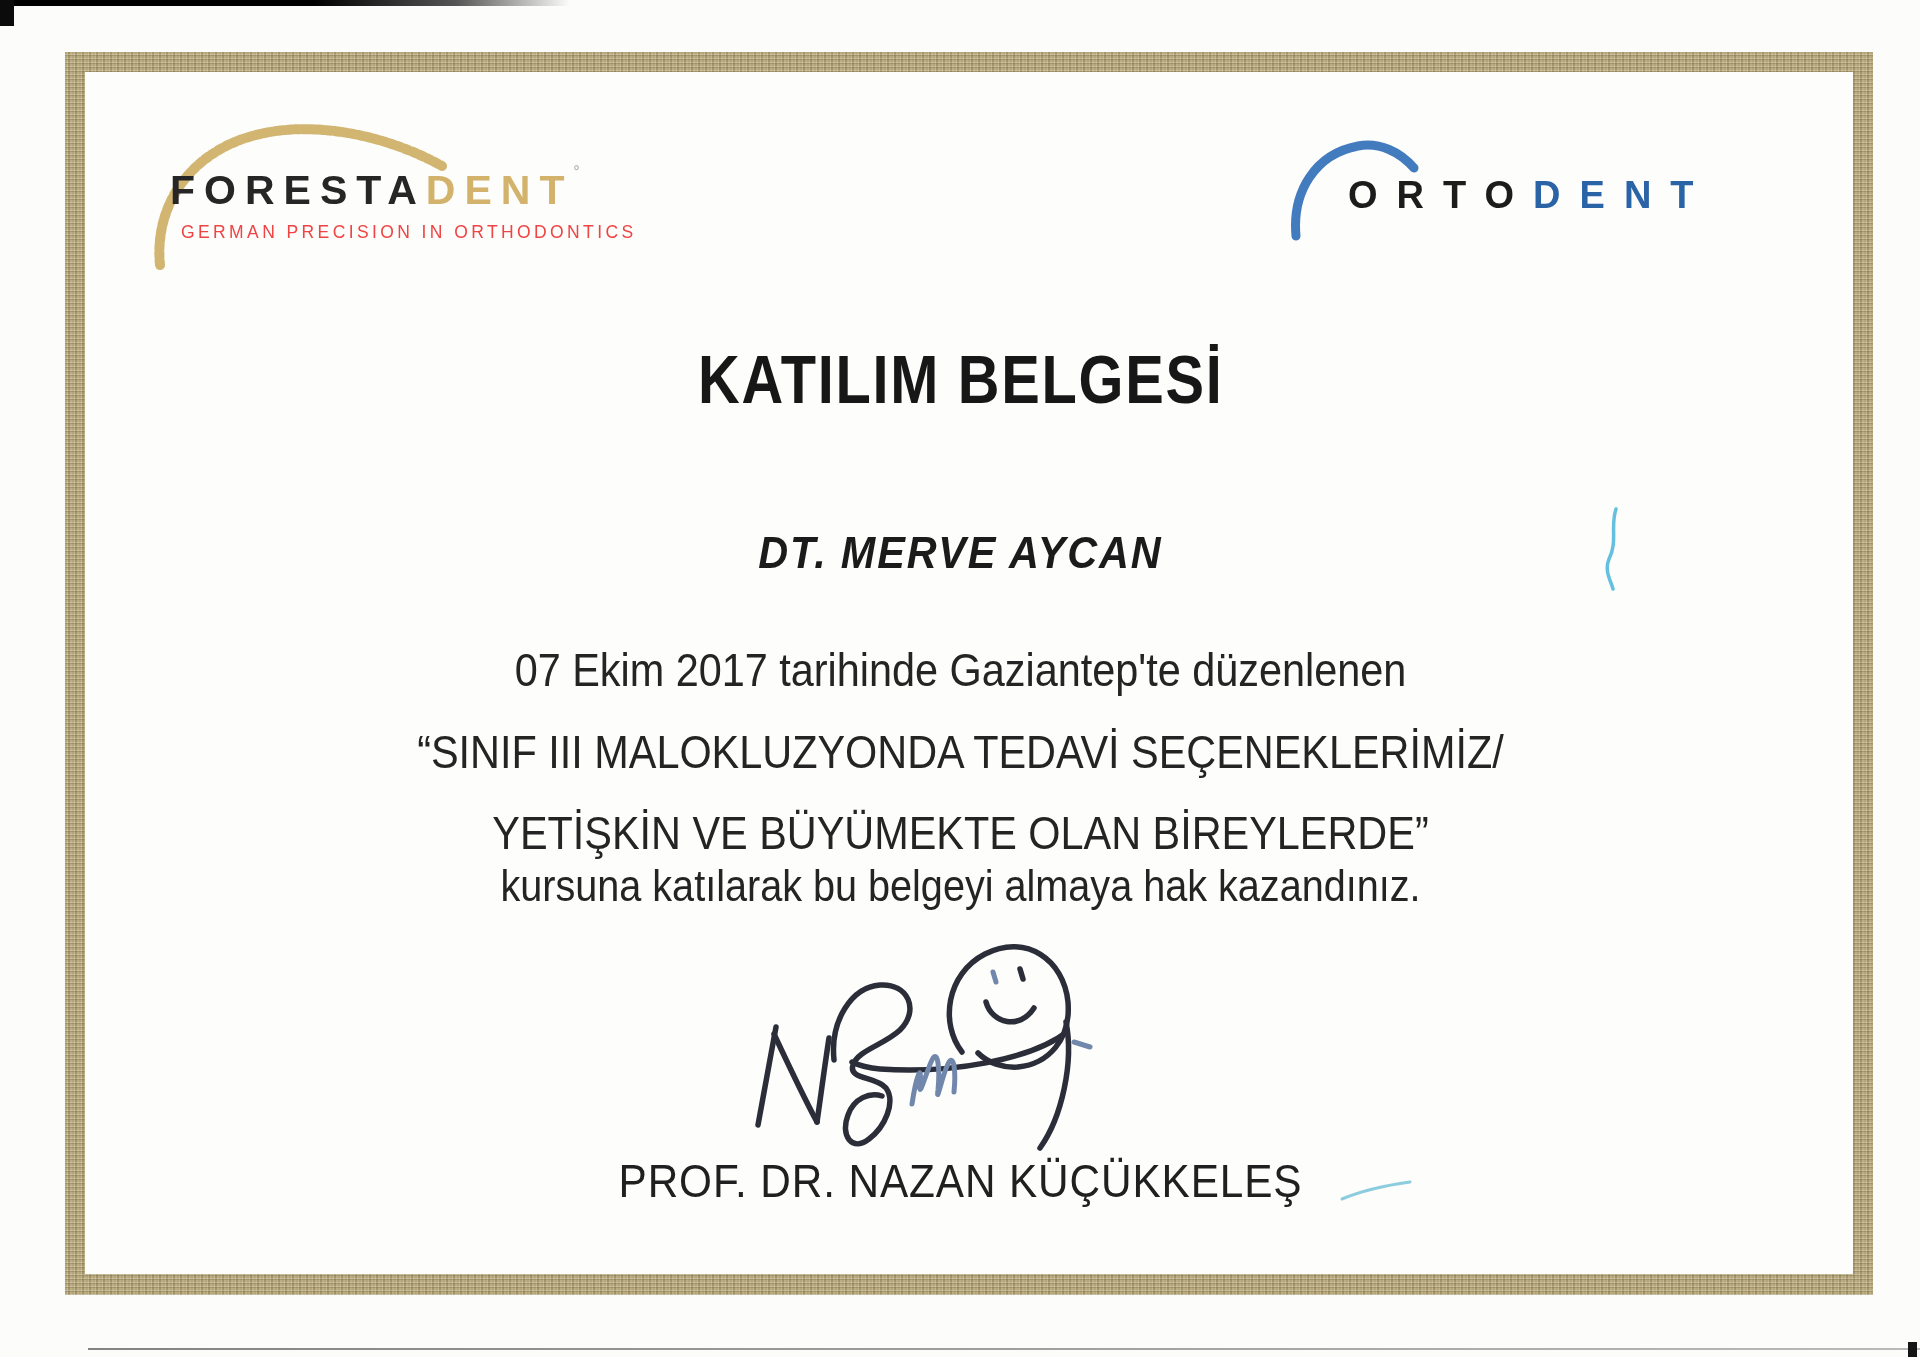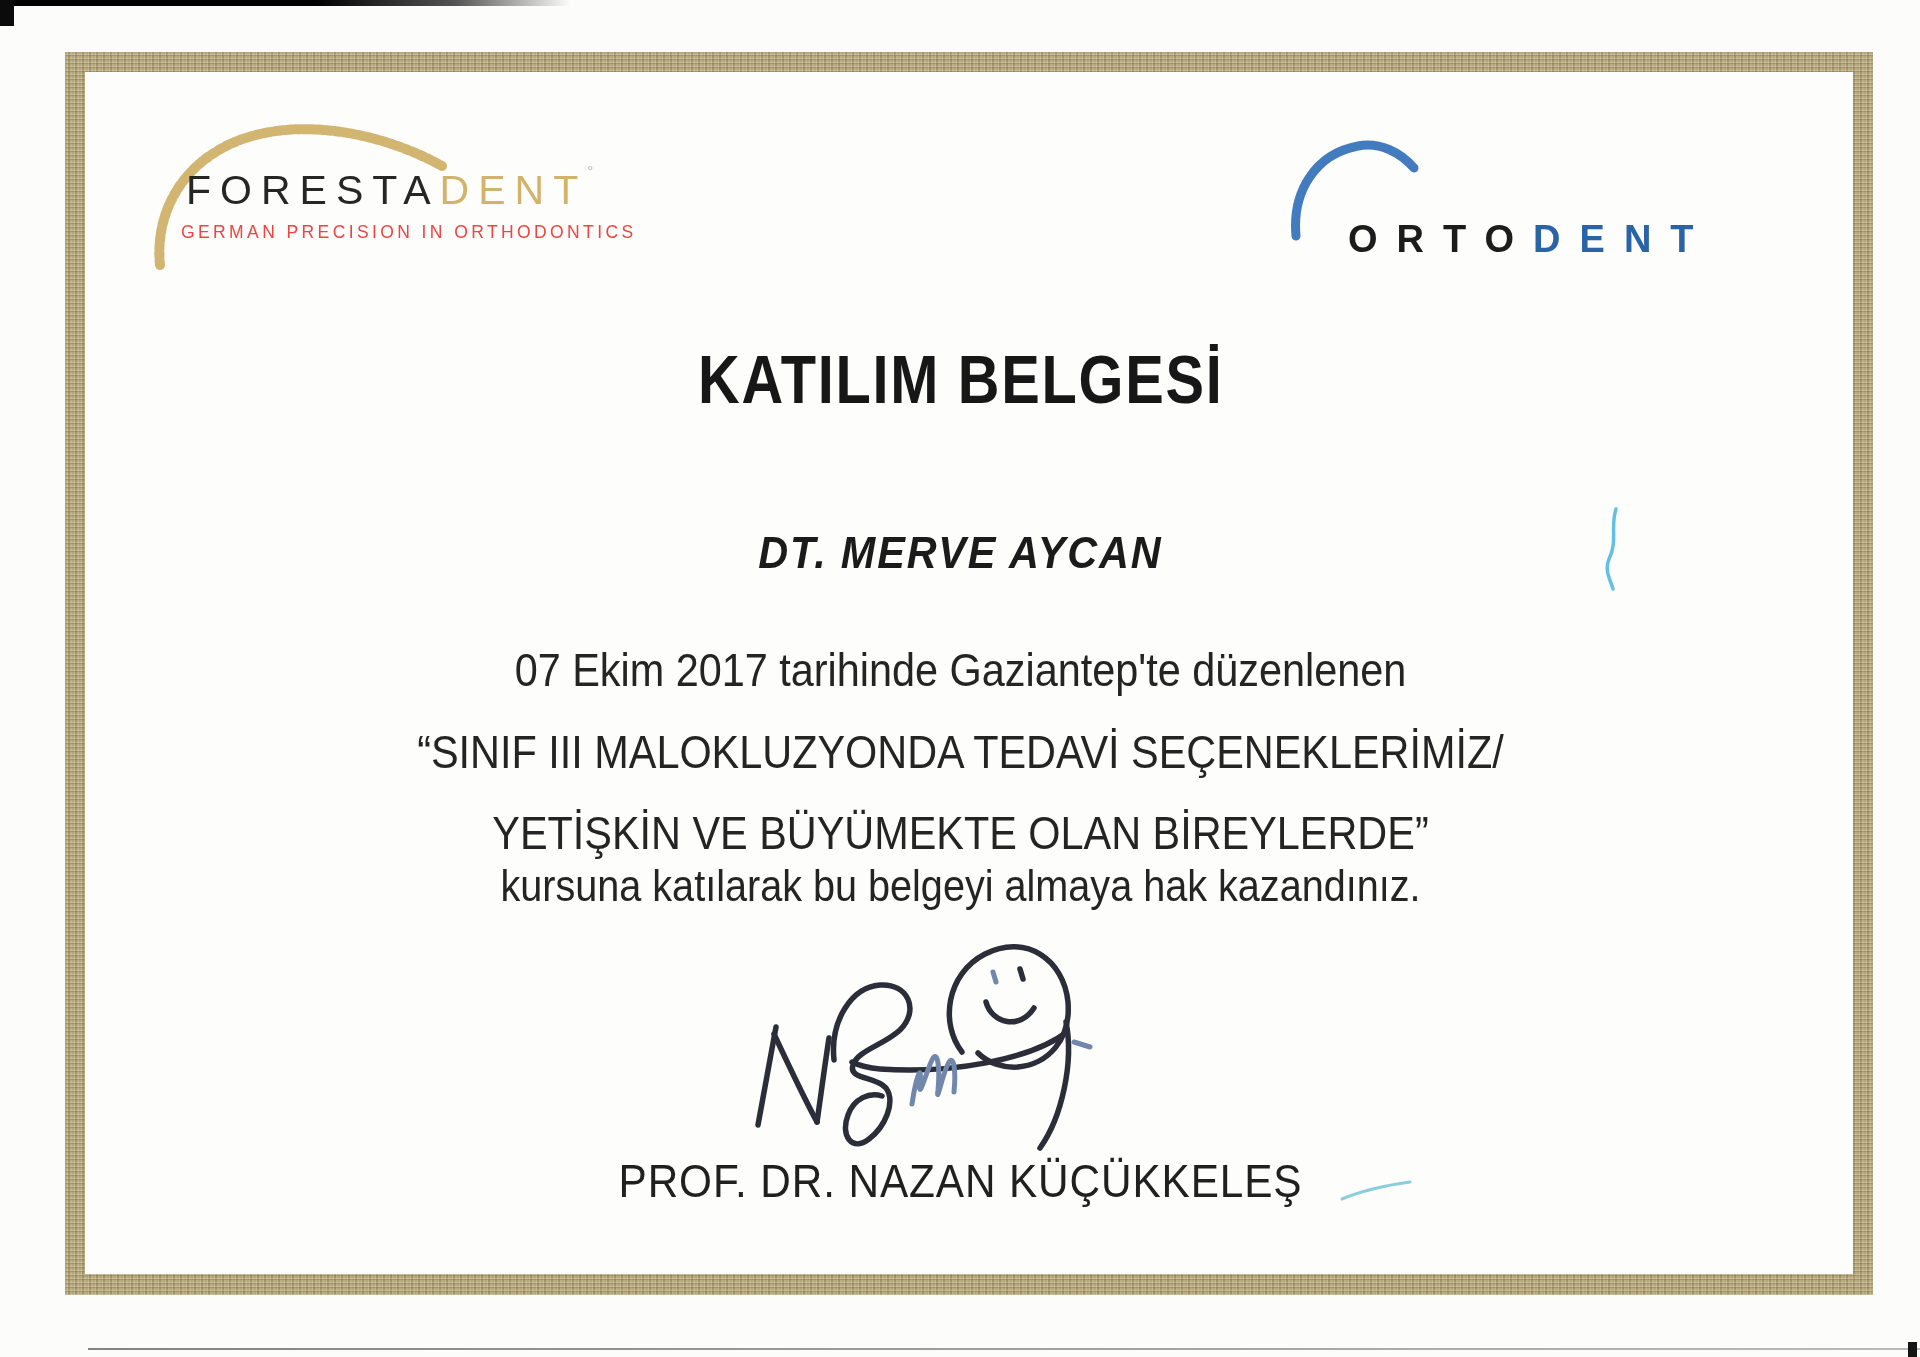--- a/index.html
+++ b/index.html
@@ -19,30 +19,30 @@
   
   .frame{position:absolute;left:65px;top:52px;width:1808px;height:1243px;box-sizing:border-box;
     background:
       repeating-linear-gradient(0deg, rgba(255,255,255,.22) 0 1px, rgba(0,0,0,0) 1px 3px, rgba(80,65,30,.20) 3px 4px),
       repeating-linear-gradient(90deg, #b4a67a 0 2px, #c3b68d 2px 3px, #a2946a 3px 5px, #bcae82 5px 7px);
   }
   .frame-inner{position:absolute;left:20px;top:20px;right:20px;bottom:21px;background:#fdfdfc;}
   
   .forestadent{position:absolute;left:150px;top:110px;width:500px;height:150px;}
   .forestadent .arc{position:absolute;left:0;top:0;}
-  .forestadent .word{position:absolute;left:36px;top:52px;font-size:41px;font-weight:normal;
+  .forestadent .word{position:absolute;left:20px;top:52px;font-size:41px;font-weight:bold;
     letter-spacing:9px;color:#262626;white-space:nowrap;}
   .forestadent .word .gold{color:#d3b26c;}
   .forestadent .word .mark{font-size:15px;color:#b9b9b4;vertical-align:28px;letter-spacing:0;}
   .forestadent .tagline{position:absolute;left:31px;top:112px;font-size:17.5px;letter-spacing:3.4px;
     color:#ef4444;white-space:nowrap;}
   .ortodent{position:absolute;left:1290px;top:128px;width:500px;height:120px;}
   .ortodent .arc{position:absolute;left:0;top:4px;}
   .ortodent .word{position:absolute;left:58px;top:46px;font-size:38px;font-weight:bold;
-    letter-spacing:19px;color:#1c1c1c;white-space:nowrap;margin-top:44px;}
+    letter-spacing:19px;color:#1c1c1c;white-space:nowrap;}
   .ortodent .word .blue{color:#2a63a6;}
   
   .cline{position:absolute;left:0;width:1920px;text-align:center;white-space:nowrap;
     transform-origin:965px 50%;line-height:1.1;}
   .title{top:342px;font-size:68px;font-weight:bold;letter-spacing:2px;color:#171717;transform:scaleX(.85);}
   .recipient{top:528px;font-size:45px;font-weight:bold;font-style:italic;letter-spacing:2px;
     color:#1b1b1b;transform:scaleX(.92);}
   .body-line{font-size:46px;color:#242424;transform:scaleX(.9);}
   .bl1{top:645px;}
   .bl2{top:727px;}

